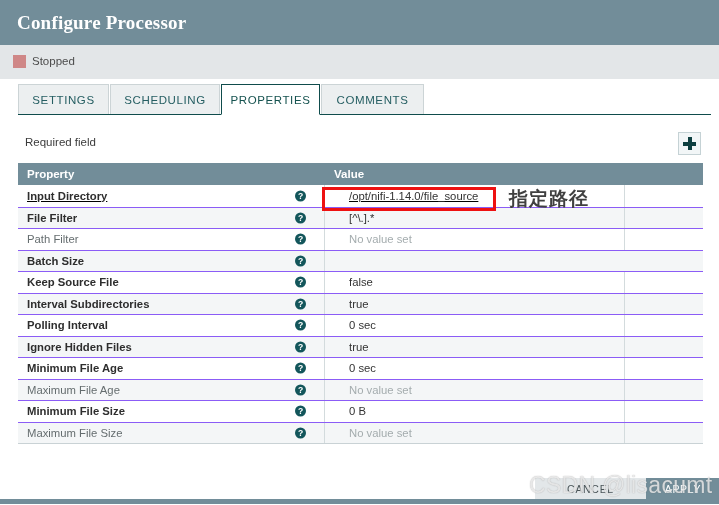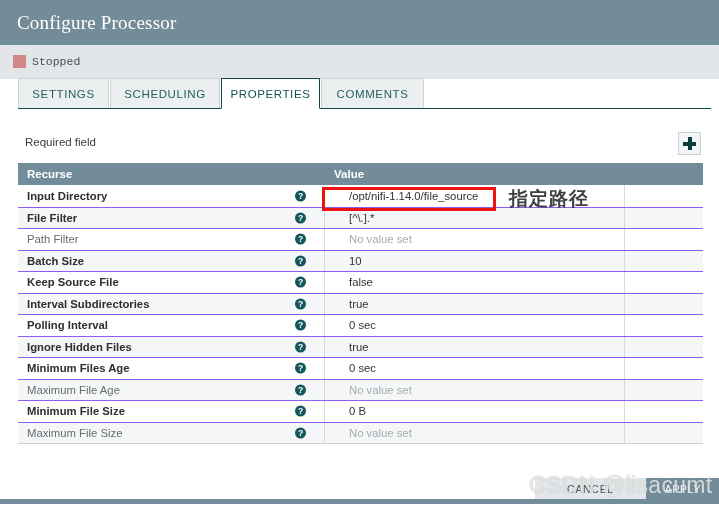--- a/index.html
+++ b/index.html
@@ -32,21 +32,21 @@
     left: 0; top: 0;
     width: 719px;
     height: 45px;
     background: #728d99;
   }
   .titlebar .title {
     position: absolute;
     left: 17px;
     top: 12px;
     font-family: "Liberation Serif", serif;
-    font-weight: normal;
+    font-weight: bold;
     font-size: 19px;
     color: #ffffff;
     letter-spacing: 0.2px;
     white-space: nowrap;
   }
 
   
   .statusbar {
     position: absolute;
     left: 0; top: 45px;
@@ -54,40 +54,39 @@
     height: 34px;
     background: #e3e6e8;
   }
   .status-chip {
     position: absolute;
     left: 13px;
     top: 55px;
     display: flex;
     align-items: flex-start;
     gap: 6px;
-    font-family: Liberation Mono, monospace;
   }
   .status-square {
     width: 13px;
     height: 13px;
     background: #cf8787;
     display: block;
   }
   .status-label {
     font-size: 11.5px;
     color: #4c4c4c;
     font-weight: normal;
     line-height: 13px;
   }
 
   
   .tabstrip {
     position: absolute;
     left: 0;
-    top: 78px;
+    top: 84px;
     width: 719px;
     height: 31px;
   }
   .tabstrip .baseline {
     position: absolute;
     left: 18px;
     right: 8px;
     bottom: 0;
     height: 1px;
     background: #0f4c4c;
@@ -195,21 +194,21 @@
   .th-prop  { width: 307px; }
   .th-value { width: 378px; }
 
   .trow {
     display: flex;
     height: 21.5px;
     background: #ffffff;
     border-top: 1px solid #8b5cf6;
     box-sizing: border-box;
   }
-  .trow:first-of-type { border-top: none; }
+  .trow:first-of-type { border-top: none; text-decoration: underline; }
   .trow.alt { background: #f4f6f7; }
 
   .cell-prop {
     width: 307px;
     box-sizing: border-box;
     display: flex;
     align-items: center;
     position: relative;
     padding-left: 9px;
     border-right: 1px solid #d3dbdd;
@@ -365,21 +364,21 @@
 
   <div class="reqrow">
     <div class="reqlabel">Required field</div>
   </div>
   <div class="addbtn">
     <span class="plus"></span>
   </div>
 
   <div class="table">
     <div class="thead">
-      <div class="th th-prop">Recurse</div>
+      <div class="th th-prop">Property</div>
       <div class="th th-value">Value</div>
     </div>
     <div id="table-body">
         <div class="trow">
           <div class="cell-prop">
             <span class="pname req">Input Directory</span>
             <span class="help">?</span>
           </div>
           <div class="cell-value">
             <span class="vtext">/opt/nifi-1.14.0/file_source</span>
@@ -404,23 +403,20 @@
           <div class="cell-value">
             <span class="vtext unset">No value set</span>
           </div>
           <div class="cell-tail"></div>
         </div>
         <div class="trow alt">
           <div class="cell-prop">
             <span class="pname req">Batch Size</span>
             <span class="help">?</span>
           </div>
-          <div class="cell-value">
-            <span class="vtext">10</span>
-          </div>
           <div class="cell-tail"></div>
         </div>
         <div class="trow">
           <div class="cell-prop">
             <span class="pname req">Keep Source File</span>
             <span class="help">?</span>
           </div>
           <div class="cell-value">
             <span class="vtext">false</span>
           </div>
@@ -451,21 +447,21 @@
             <span class="pname req">Ignore Hidden Files</span>
             <span class="help">?</span>
           </div>
           <div class="cell-value">
             <span class="vtext">true</span>
           </div>
           <div class="cell-tail"></div>
         </div>
         <div class="trow">
           <div class="cell-prop">
-            <span class="pname req">Minimum Files Age</span>
+            <span class="pname req">Minimum File Age</span>
             <span class="help">?</span>
           </div>
           <div class="cell-value">
             <span class="vtext">0 sec</span>
           </div>
           <div class="cell-tail"></div>
         </div>
         <div class="trow alt">
           <div class="cell-prop">
             <span class="pname opt">Maximum File Age</span>

